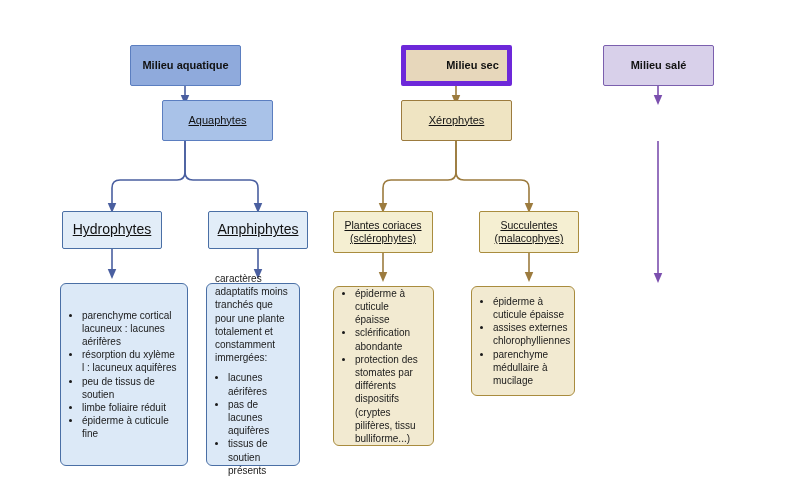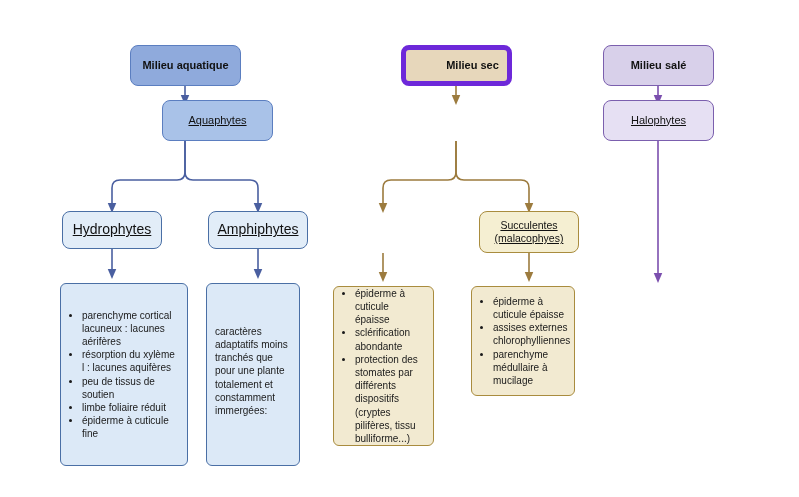--- a/index.html
+++ b/index.html
@@ -10,21 +10,21 @@
     color:#1f1f1f;
     overflow:hidden;
   }
   #canvas{position:relative;width:799px;height:497px;}
 
   svg#wires{position:absolute;left:0;top:0;width:799px;height:497px;pointer-events:none;}
 
   .node{
     position:absolute;
     box-sizing:border-box;
-    border-radius:8px;
+    border-radius:2px;
     display:flex;
     align-items:center;
     justify-content:center;
     text-align:center;
     line-height:1.25;
   }
   .node .lbl{display:block;}
 
   
   .n-head-aq{
@@ -147,39 +147,53 @@
   </div>
 
   <div class="node n-leaf-aq" style="left:208px;top:211px;width:100px;height:38px;">
     <span class="lbl u">Amphiphytes</span>
   </div>
 
   <div class="listbox n-list-aq" style="left:60px;top:283px;width:128px;height:183px;">
     <div class="inner">
       <ul>
         <li>parenchyme cortical lacuneux : lacunes aérifères</li>
-        <li>résorption du xylème l : lacunes aquifères</li>
+        <li>résorption du xylème l : lacuneux aquifères</li>
         <li>peu de tissus de soutien</li>
         <li>limbe foliaire réduit</li>
         <li>épiderme à cuticule fine</li>
       </ul>
     </div>
   </div>
 
   <div class="listbox n-list-aq" style="left:206px;top:283px;width:94px;height:183px;">
     <div class="inner">
       <p class="intro">caractères adaptatifs moins tranchés que pour une plante totalement et constamment immergées:</p>
+      <ul>
+        <li>lacunes aérifères</li>
+        <li>pas de lacunes aquifères</li>
+        <li>tissus de soutien présents</li>
+      </ul>
     </div>
   </div>
 
   <div class="node n-head-dr" style="left:401px;top:45px;width:111px;height:41px;">
     <span class="lbl">Milieu sec</span>
   </div>
 
-
+  <div class="node n-mid-dr" style="left:401px;top:100px;width:111px;height:41px;">
+    <span class="lbl u">Xérophytes</span>
+  </div>
+
+  <div class="node n-leaf-dr" style="left:333px;top:211px;width:100px;height:42px;">
+    <span class="lbl">
+      <span class="u">Plantes coriaces</span><br>
+      <span class="u">(sclérophytes)</span>
+    </span>
+  </div>
 
   <div class="node n-leaf-dr" style="left:479px;top:211px;width:100px;height:42px;">
     <span class="lbl">
       <span class="u">Succulentes</span><br>
       <span class="u">(malacophyes)</span>
     </span>
   </div>
 
   <div class="listbox n-list-dr" style="left:333px;top:286px;width:101px;height:160px;">
     <div class="inner">
@@ -198,18 +212,15 @@
         <li>assises externes chlorophylliennes</li>
         <li>parenchyme médullaire à mucilage</li>
       </ul>
     </div>
   </div>
 
   <div class="node n-head-sa" style="left:603px;top:45px;width:111px;height:41px;">
     <span class="lbl">Milieu salé</span>
   </div>
 
-  <div class="node n-mid-sa" style="left:603px;top:100px;width:111px;height:41px;">
-    <span class="lbl u">Halophytes</span>
-  </div>
 
 
 </div>
 
 </body></html>

